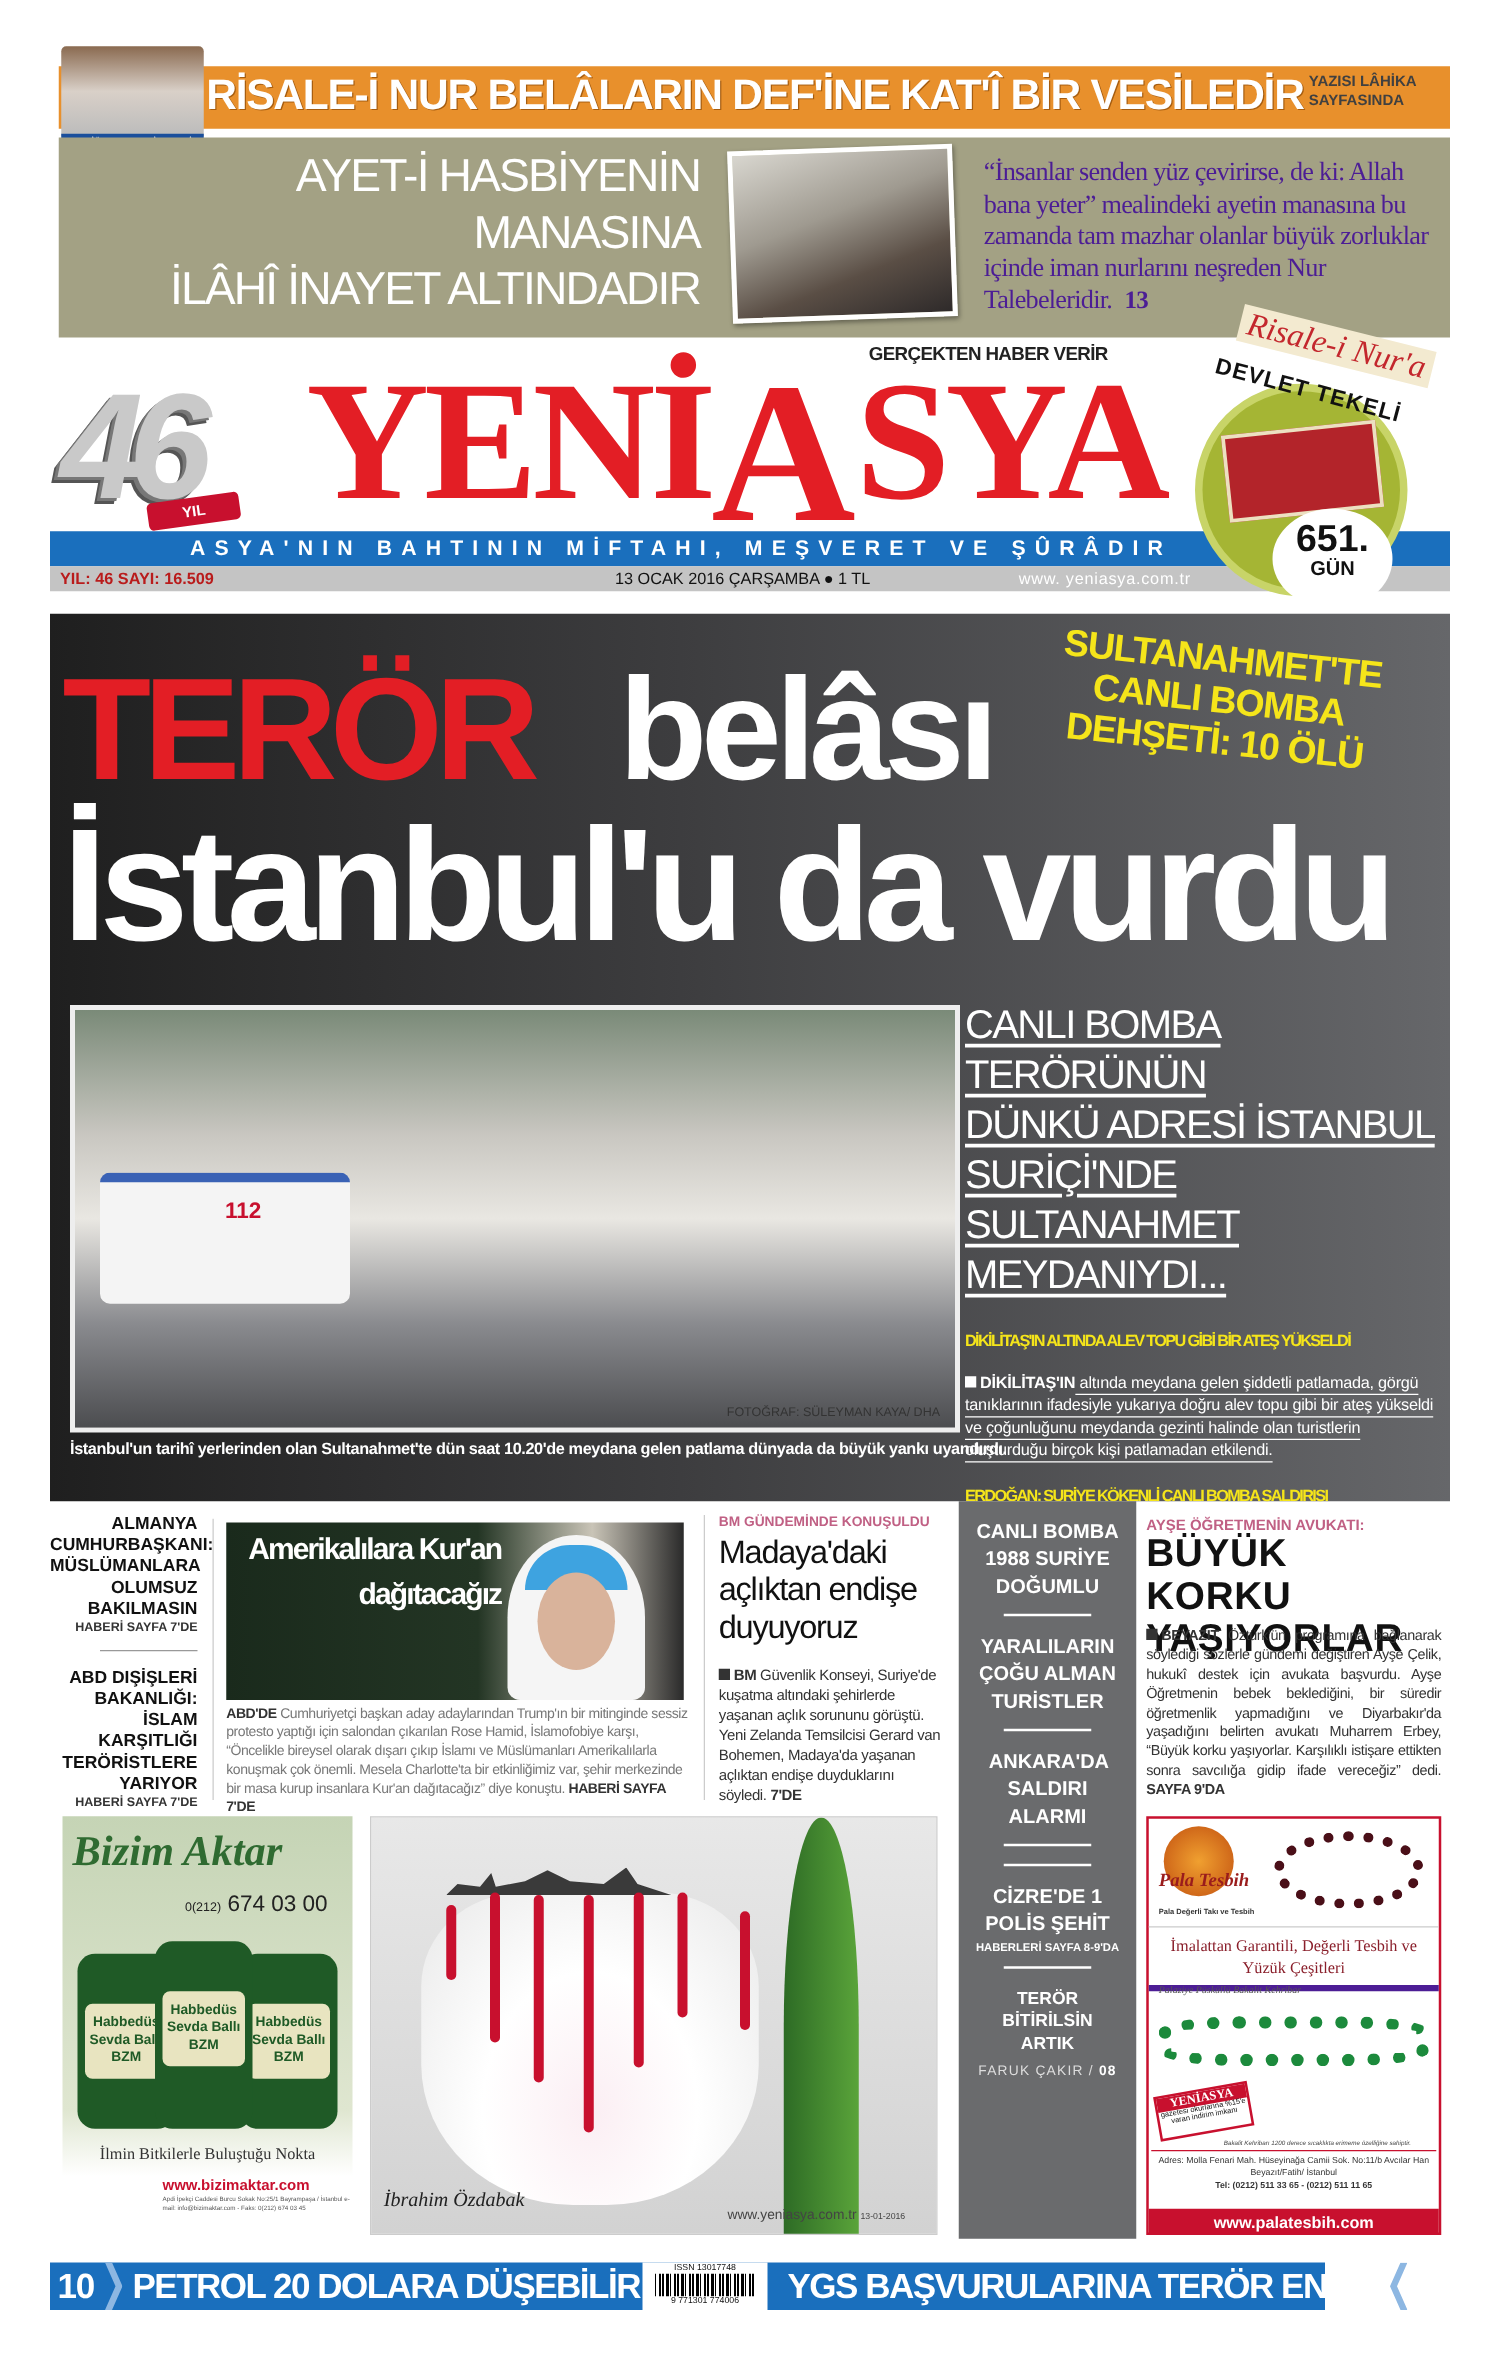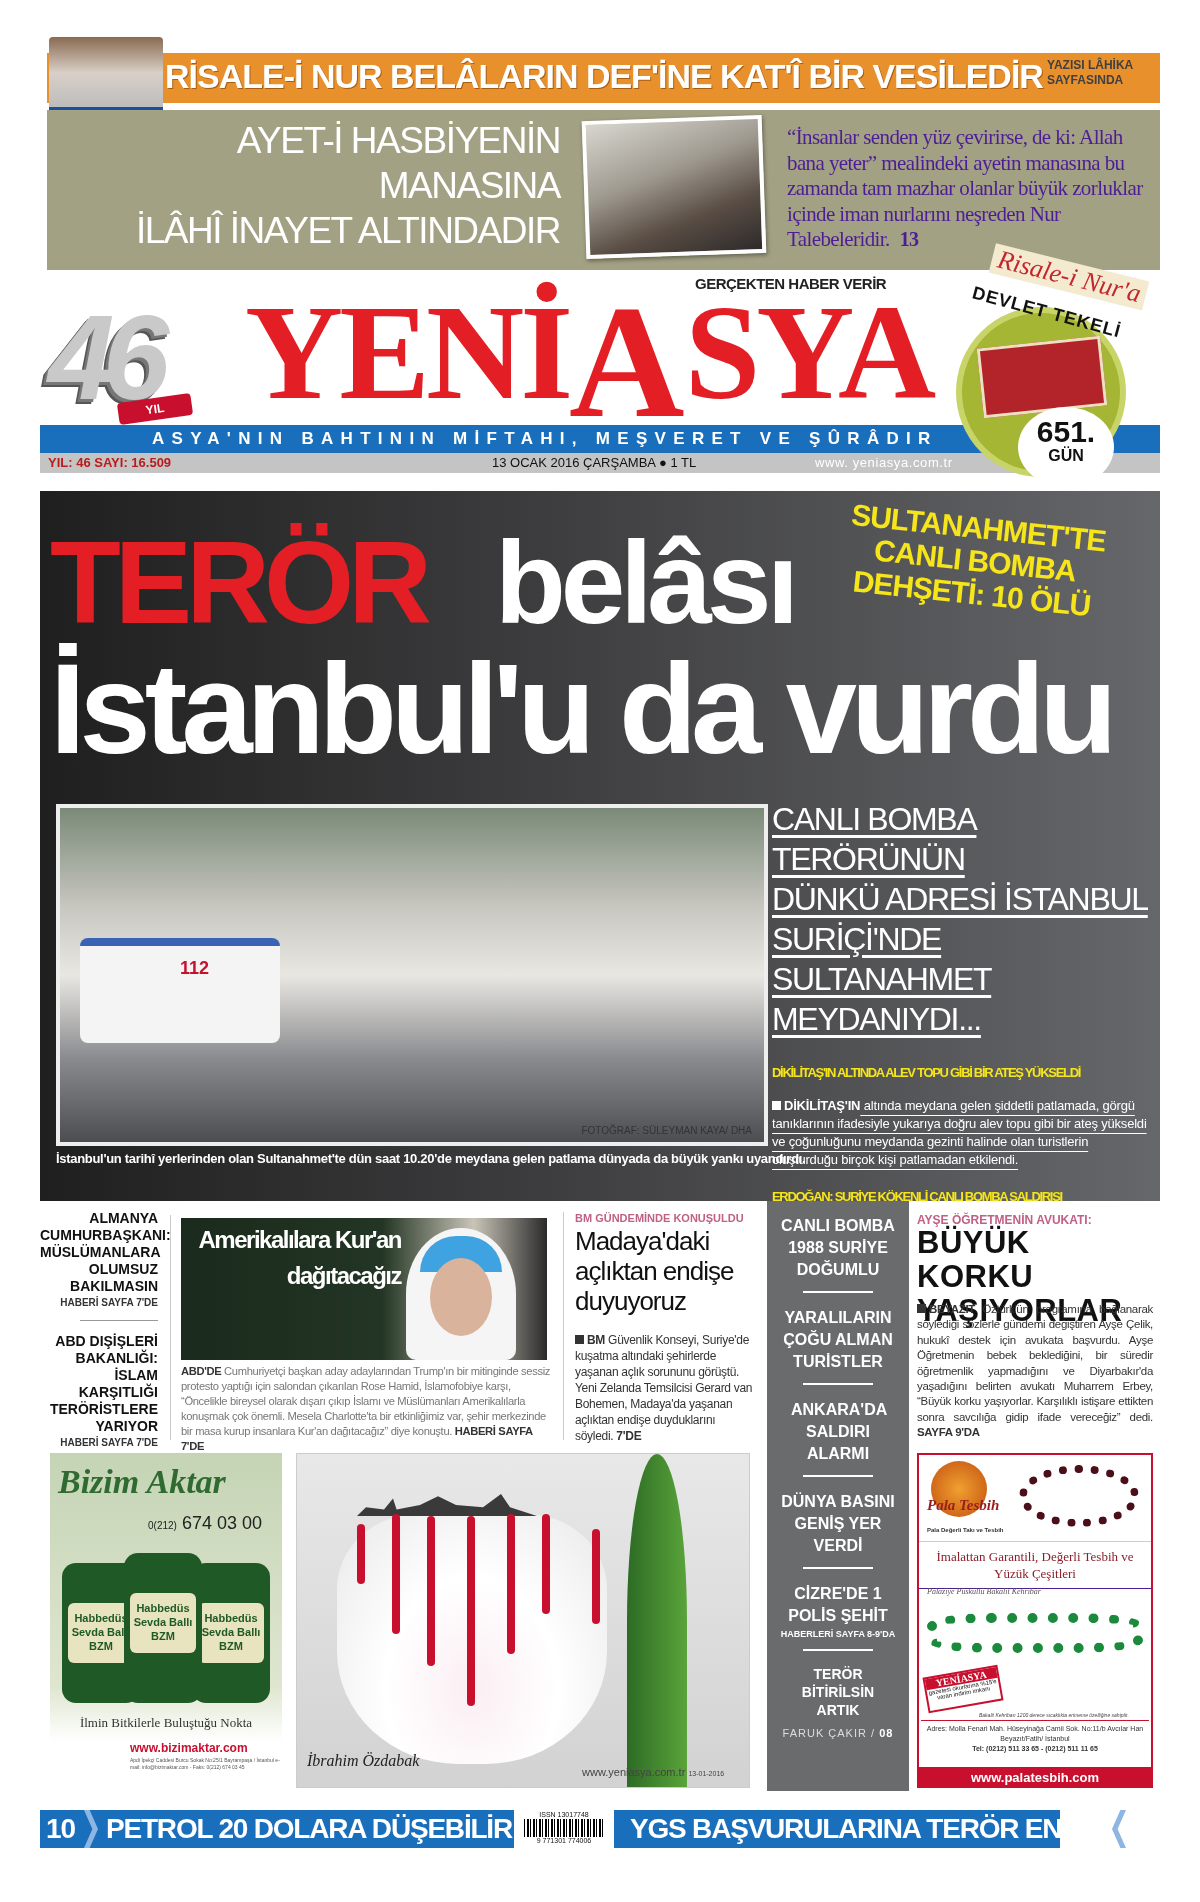--- a/index.html
+++ b/index.html
@@ -110,21 +110,21 @@
   .cartoon .blood { background: #c8102e; width: 8px; border-radius: 4px; }
   .cartoon .leaf { left: 330px; top: 0; width: 60px; height: 335px; background: linear-gradient(90deg,#2d6b25,#5aa43a); border-radius: 50% 50% 0 0; }
   .cartoon .sign { left: 10px; top: 298px; font-family: "Liberation Serif", serif; font-style: italic; font-size: 16px; color: #222; }
   .cartoon .web { left: 285px; top: 312px; font-size: 11px; color: #444; }
 
   .ad-tesbih { left: 917px; top: 1453px; width: 236px; height: 335px; border: 2px solid #c8102e; background: #fff; }
   .ad-tesbih .logo-c { left: 12px; top: 6px; width: 56px; height: 56px; border-radius: 50%; background: radial-gradient(circle,#f0a030,#c25010); }
   .ad-tesbih .brand { left: 8px; top: 42px; font-family: "Liberation Serif", serif; font-style: italic; font-weight: bold; color: #9a1c1c; font-size: 15px; }
   .ad-tesbih .brand-sub { left: 8px; top: 72px; font-size: 6px; font-weight: bold; color:#333; }
   .ad-tesbih .beads1 { left: 100px; top: 10px; width: 120px; height: 62px; border: 8px dotted #4a0f18; border-radius: 50%; }
-  .ad-tesbih .tag { left: 0; top: 86px; width: 232px; text-align: center; font-family: "Liberation Serif", serif; font-size: 13px; color: #8a1f2b; line-height: 17px; border-top: 1px solid #ccc; border-bottom: 1px solid #4c1d95; padding: 6px 0; }
+  .ad-tesbih .tag { left: 0; top: 86px; width: 232px; text-align: center; font-family: "Liberation Serif", serif; font-size: 13px; color: #8a1f2b; line-height: 17px; border-top: 1px solid #ccc; border-bottom: 5px solid #4c1d95; padding: 6px 0; }
   .ad-tesbih .tag2 { left: 8px; top: 132px; font-family: "Liberation Serif", serif; font-style: italic; font-size: 8px; color: #555; }
   .ad-tesbih .beads2 { left: 8px; top: 158px; width: 216px; height: 40px; border: 10px dotted #1c8a3c; border-radius: 30%; }
   .ad-tesbih .ya { left: 6px; top: 216px; width: 76px; height: 36px; background: #fff; border: 2px solid #c8102e; transform: rotate(-10deg); text-align:center; }
   .ad-tesbih .ya .t { background:#c8102e; color:#fff; font-family:"Liberation Serif", serif; font-weight:bold; font-size:10px; }
   .ad-tesbih .ya .s { font-size:6px; color:#111; }
   .ad-tesbih .note { left: 60px; top: 257px; font-size: 5px; font-style: italic; color: #444; }
   .ad-tesbih .addr { left: 2px; top: 265px; width: 228px; font-size: 7px; text-align: center; color: #333; line-height: 10px; border-top: 1px solid #c8102e; padding-top: 3px; }
   .ad-tesbih .web { left: 0; top: 312px; width: 232px; height: 21px; background: #c8102e; color: #fff; text-align: center; font-size: 13px; font-weight: bold; line-height: 21px; }
 
   
@@ -244,21 +244,20 @@
 <div class="abs mad-body"><span class="sq" style="background:#333"></span><b>BM</b><span> Güvenlik Konseyi, Suriye'de kuşatma altındaki şehirlerde yaşanan açlık sorununu görüştü. Yeni Zelanda Temsilcisi Gerard van Bohemen, Madaya'da yaşanan açlıktan endişe duyduklarını söyledi.</span> <b>7'DE</b></div>
 
 <div class="abs gray-col">
   <div style="height:14px"></div>
   <div class="item" style="padding:0 14px">CANLI BOMBA 1988 SURİYE DOĞUMLU</div>
   <div class="sep"></div>
   <div class="item" style="padding:0 14px">YARALILARIN ÇOĞU ALMAN TURİSTLER</div>
   <div class="sep"></div>
   <div class="item" style="padding:0 24px">ANKARA'DA SALDIRI ALARMI</div>
   <div class="sep"></div>
-  <div class="item" style="padding:0 14px">DÜNYA BASINI GENİŞ YER VERDİ</div>
   <div class="sep"></div>
   <div class="item" style="padding:0 14px">CİZRE'DE 1 POLİS ŞEHİT</div>
   <div class="small">HABERLERİ SAYFA 8-9'DA</div>
   <div class="sep"></div>
   <div class="item" style="font-size:14px;line-height:18px;padding:0 14px">TERÖR BİTİRİLSİN ARTIK</div>
   <div class="author"><span>FARUK ÇAKIR</span> / <b>08</b></div>
 </div>
 
 <div class="abs ayse-sup">AYŞE ÖĞRETMENİN AVUKATI:</div>
 <div class="abs ayse-title" style="width:236px">BÜYÜK KORKU YAŞIYORLAR</div>

